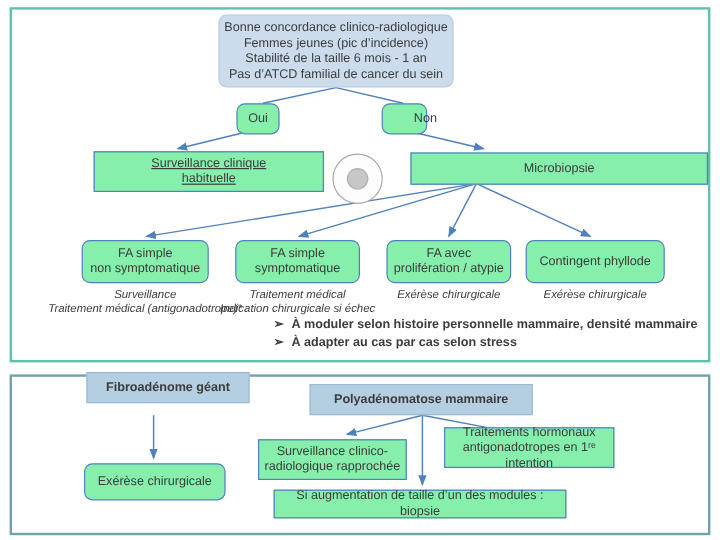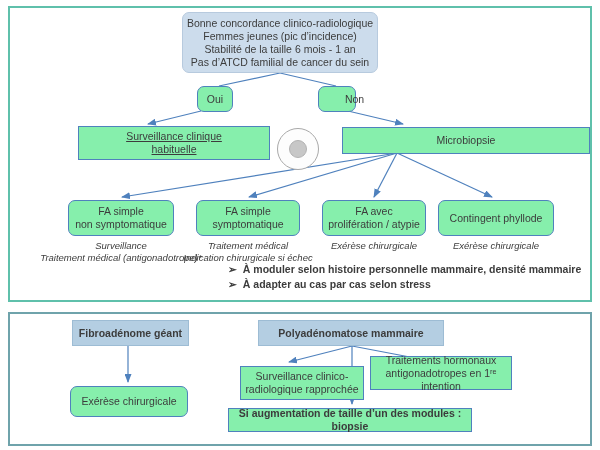--- a/index.html
+++ b/index.html
@@ -118,39 +118,39 @@
     <div>Exérèse chirurgicale</div>
   </div>
 
   <div class="note-row" style="left:228px;top:263px;">
     <span class="bullet">➢</span><span>À moduler selon histoire personnelle mammaire, densité mammaire</span>
   </div>
   <div class="note-row" style="left:228px;top:278px;">
     <span class="bullet">➢</span><span>À adapter au cas par cas selon stress</span>
   </div>
 
-  <div class="node fill-header" style="left:72px;top:320px;width:117px;height:26px;">
+  <div class="node fill-header" style="left:72px;top:310px;width:136px;height:26px;">
     <div>Fibroadénome géant</div>
   </div>
 
   <div class="node fill-header" style="left:258px;top:320px;width:186px;height:26px;">
     <div>Polyadénomatose mammaire</div>
   </div>
 
   <div class="node bordered rounded" style="left:70px;top:386px;width:118px;height:31px;">
     <div>Exérèse chirurgicale</div>
   </div>
 
-  <div class="node bordered" style="left:240px;top:366px;width:124px;height:34px;">
+  <div class="node bordered" style="left:215px;top:366px;width:124px;height:34px;">
     <div>Surveillance clinico-</div>
     <div>radiologique rapprochée</div>
   </div>
 
   <div class="node bordered" style="left:370px;top:356px;width:142px;height:34px;">
     <div>Traitements hormonaux</div>
     <div>antigonadotropes en 1ʳᵉ intention</div>
   </div>
 
-  <div class="node bordered" style="left:228px;top:408px;width:244px;height:24px;font-weight:bold;">
+  <div class="node bordered" style="left:228px;top:408px;width:244px;height:24px;">
     <div>Si augmentation de taille d’un des modules : biopsie</div>
   </div>
 
 </div>
 
 </body></html>

